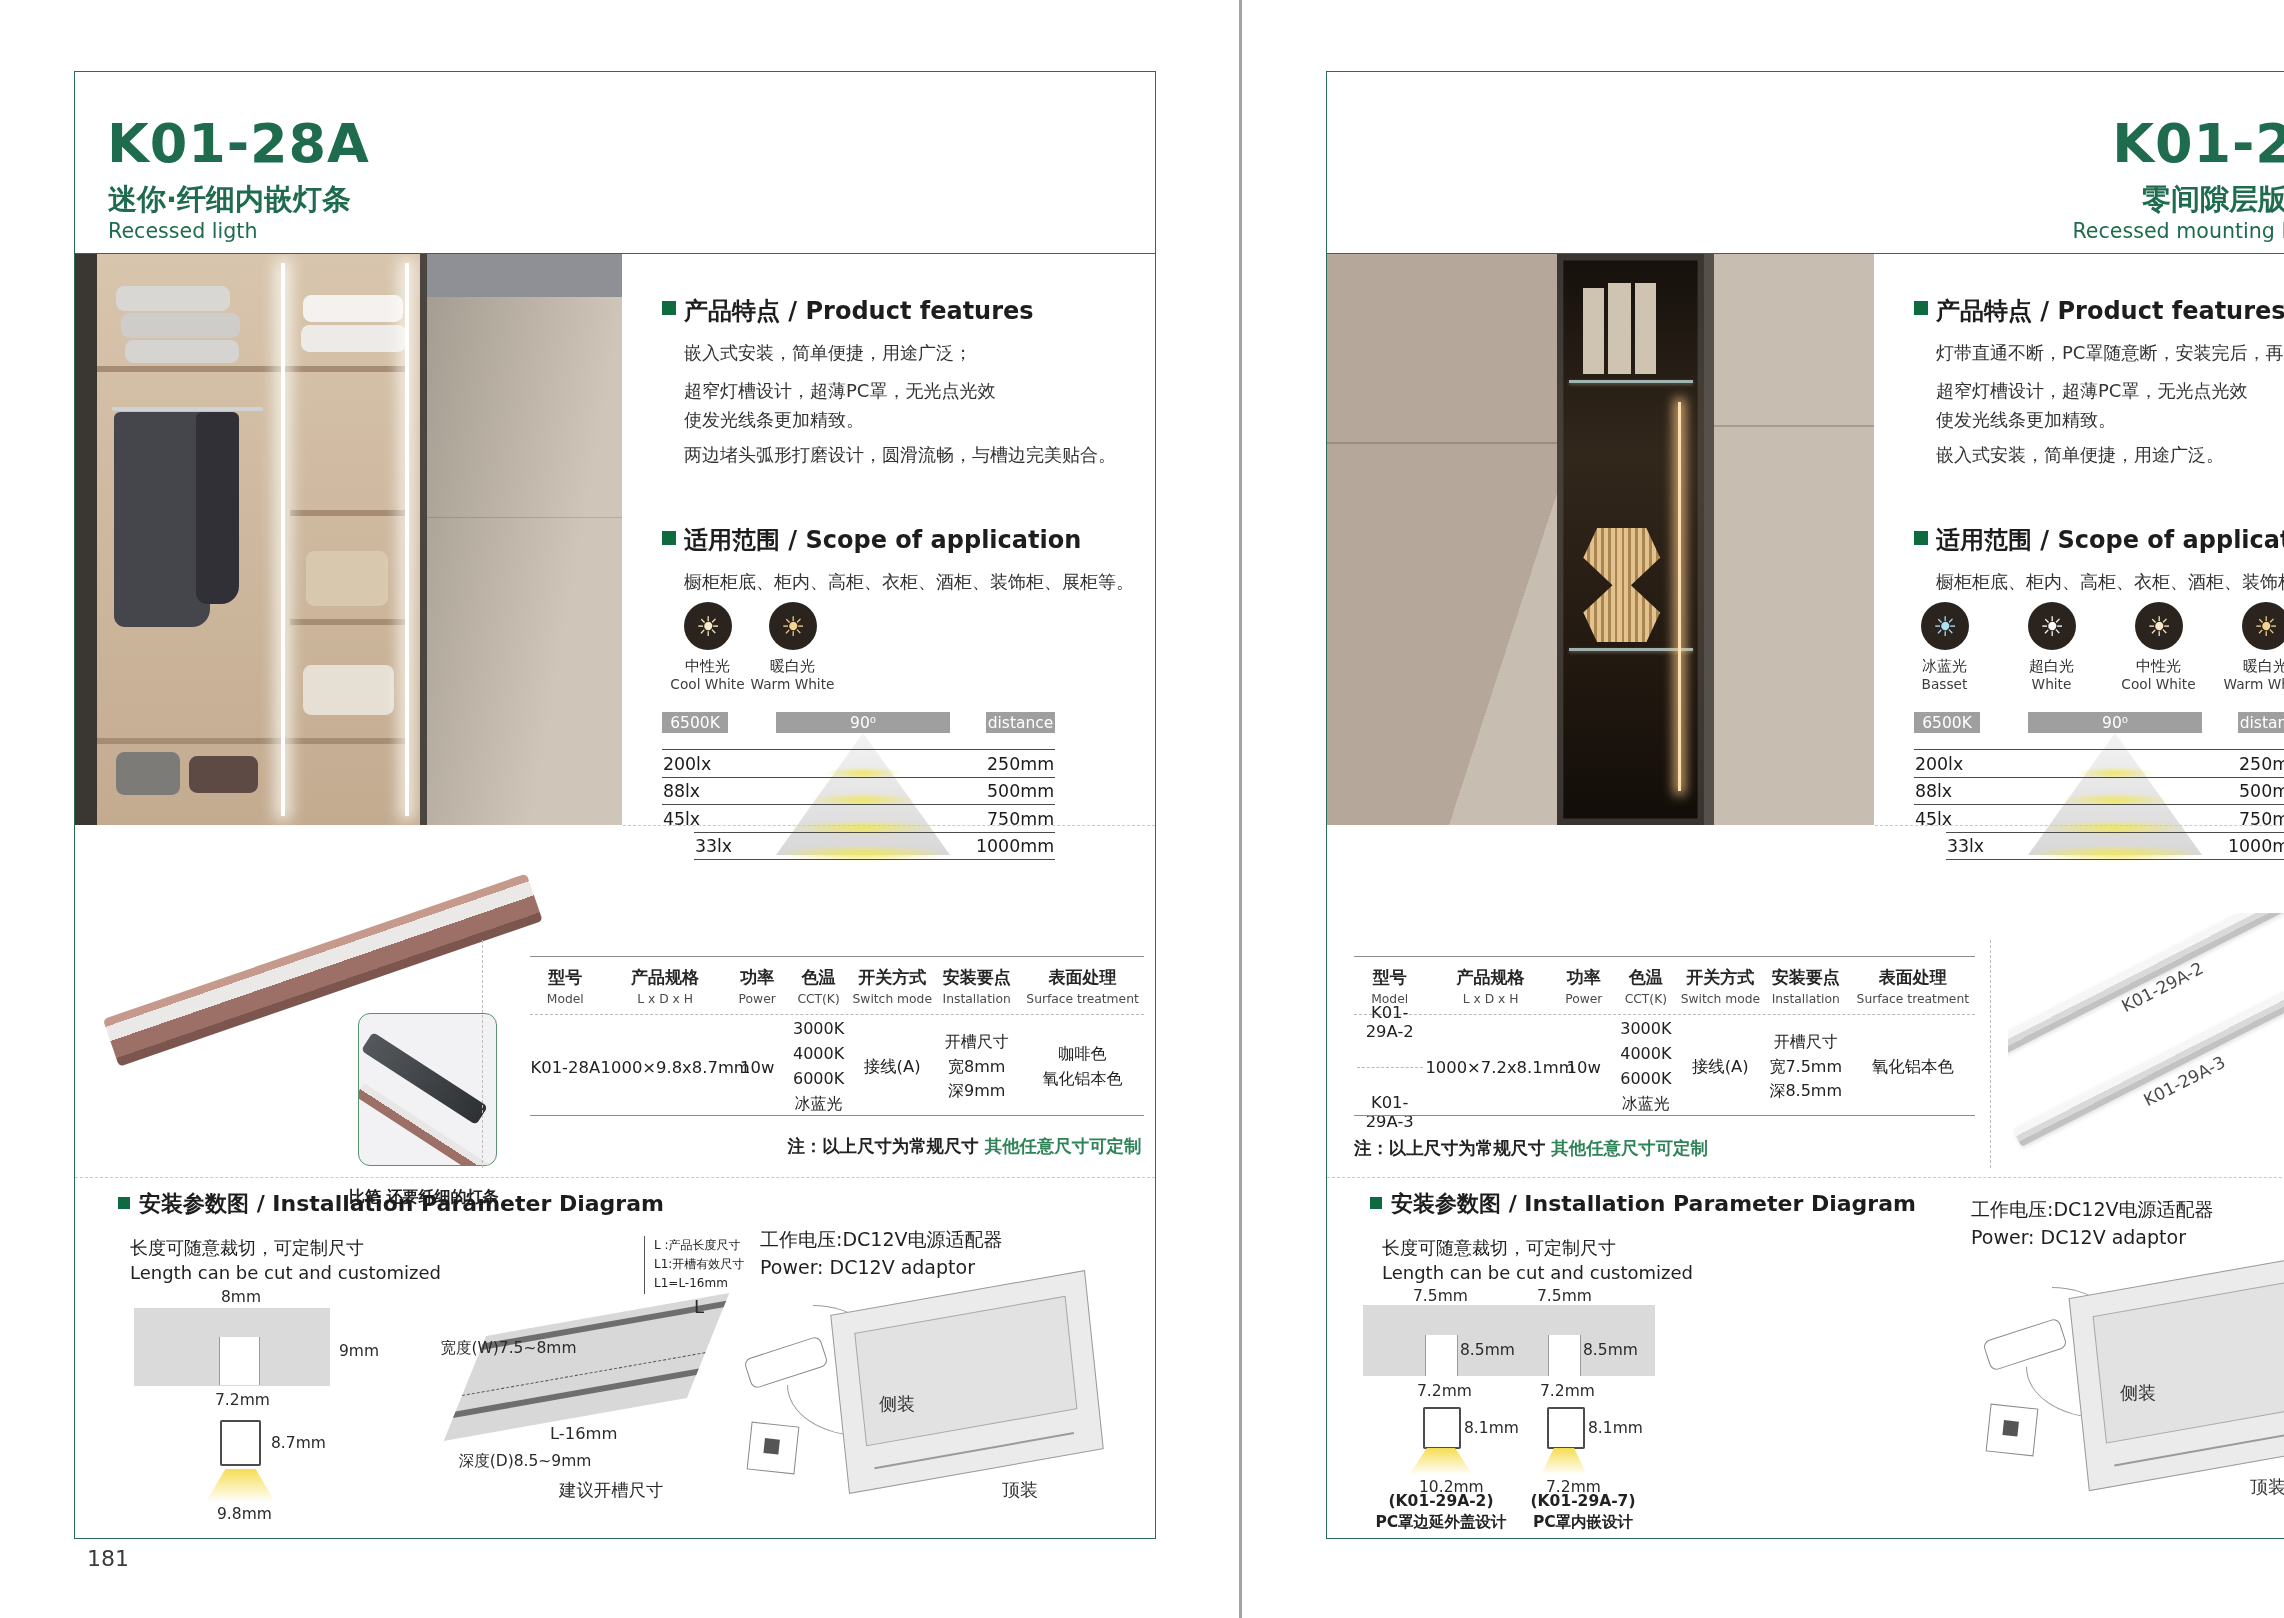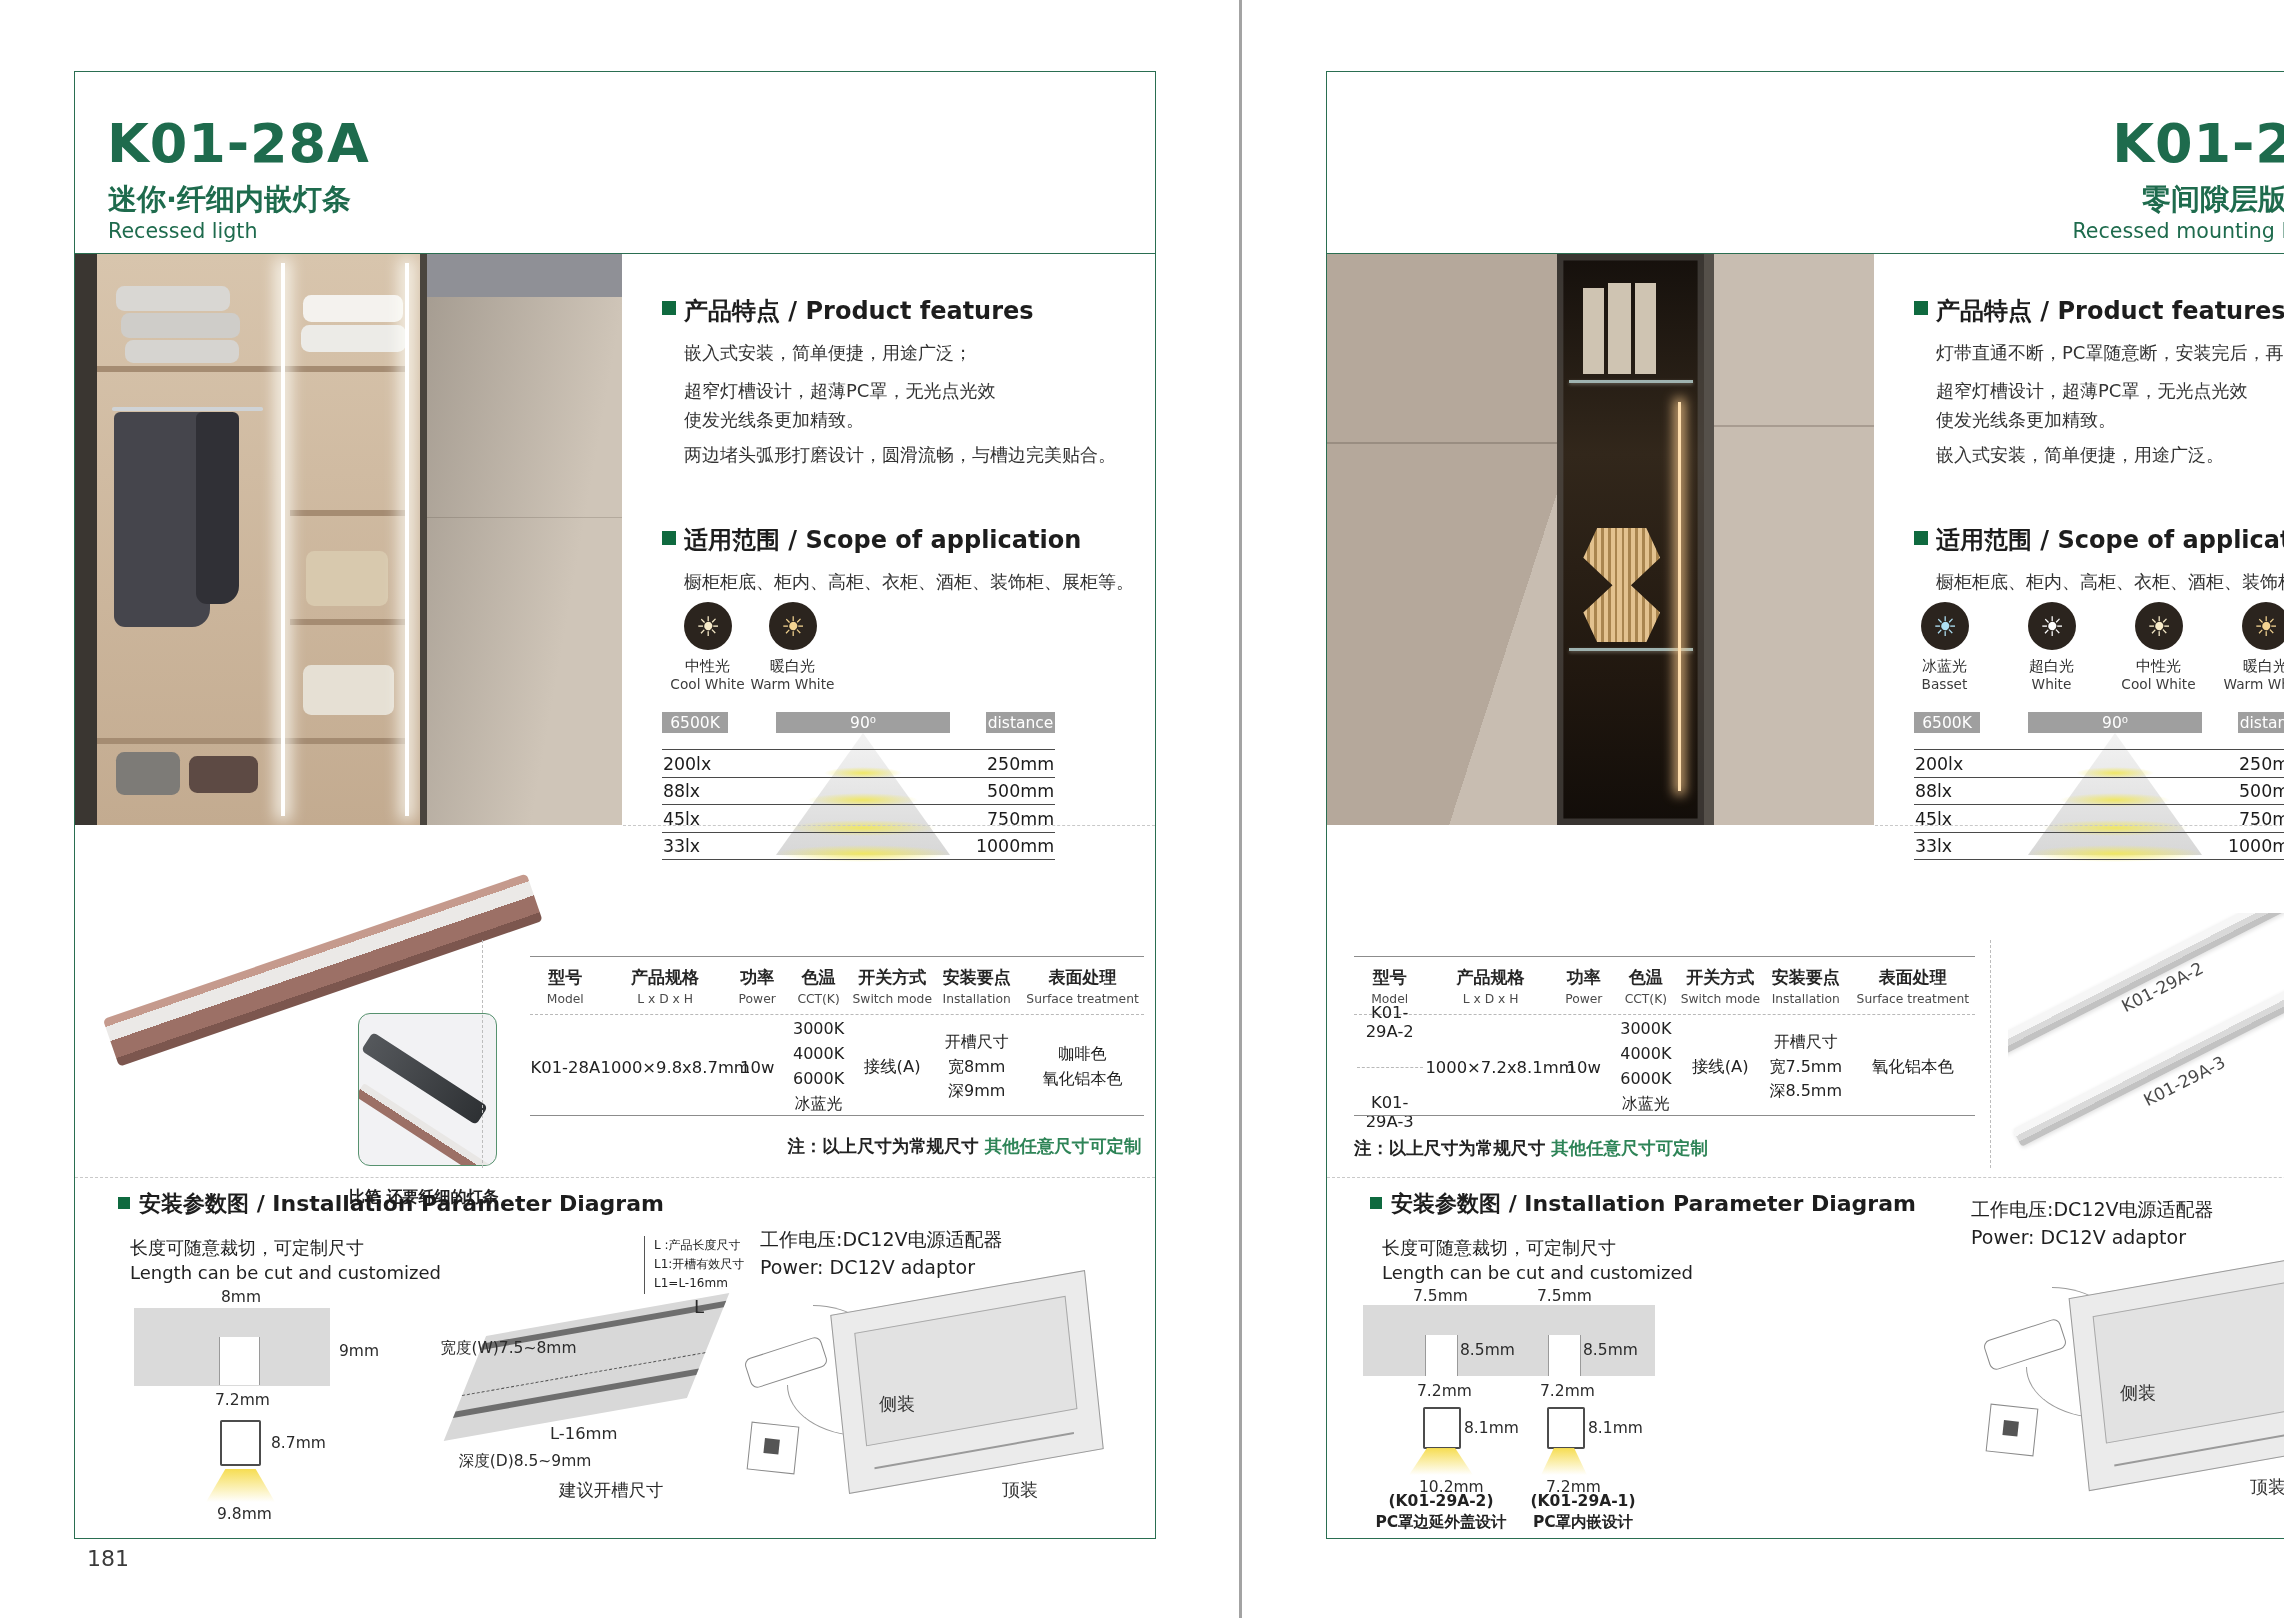--- a/index.html
+++ b/index.html
@@ -27,21 +27,21 @@
          display:flex;align-items:center;justify-content:center;}
   .licon span{font-size:27px;line-height:1;}
   .licon-lab{position:absolute;font-size:15px;color:#2c2c2c;text-align:center;width:91px;}
   .licon-lab.en{font-size:13.7px;color:#3c3c3c;}
   
   .dist{position:absolute;left:587px;top:594px;width:393px;height:151px;}
   .dbar{position:absolute;top:0;height:21px;background:#9f9f9f;color:#fff;font-size:15.5px;
         display:flex;align-items:center;justify-content:center;}
   .drows{position:absolute;left:0;right:0;top:37px;}
   .drow{position:relative;height:26.5px;border-top:1.4px solid #4a4a4a;font-size:17.4px;color:#1c1c1c;}
-  .drow:last-child{border-bottom:1.4px solid #4a4a4a;}
+  .drow:last-child{border-bottom:1.4px solid #4a4a4a;margin-left:32px;}
   .drow .lx{position:absolute;left:0.9px;top:3.7px;}
   .drow .mm{position:absolute;right:0.9px;top:3.7px;}
   .cone{position:absolute;left:114px;top:21px;width:174px;height:122px;
         clip-path:polygon(50% 0,100% 100%,0 100%);
         background:linear-gradient(rgba(190,190,190,.18),rgba(160,160,160,.42));}
   .cell-el{position:absolute;border-radius:50%;background:radial-gradient(closest-side,#f0e765,rgba(240,231,101,0));}
   
   .spec{position:absolute;}
   .spec .rule{position:absolute;left:0;right:0;height:0;border-top:1.4px solid #8c8c8c;}
   .spec .dash{position:absolute;left:0;right:0;height:0;border-top:0.9px dashed #b9b9b9;}
@@ -518,21 +518,21 @@
     <div class="g-prof" style="left:184px;top:120px;width:34px;height:38px;"></div>
     <div class="dim" style="left:101px;top:132px;">8.1mm</div>
     <div class="dim" style="left:225px;top:132px;">8.1mm</div>
     <div class="g-cone" style="left:46px;top:161px;width:64px;height:27px;"></div>
     <div class="g-cone" style="left:178px;top:161px;width:46px;height:27px;"></div>
     <div class="dim" style="left:56px;top:191px;">10.2mm</div>
     <div class="dim" style="left:183px;top:191px;">7.2mm</div>
   </div>
   <div class="capline" style="left:41px;top:1420px;">(K01-29A-2)</div>
   <div class="capline" style="left:41px;top:1440px;">PC罩边延外盖设计</div>
-  <div class="capline" style="left:183px;top:1420px;">(K01-29A-1)</div>
+  <div class="capline" style="left:183px;top:1420px;">(K01-29A-7)</div>
   <div class="capline" style="left:183px;top:1440px;">PC罩内嵌设计</div>
 
   <div class="power-t" style="left:644px;top:1125px;">工作电压:DC12V电源适配器</div>
   <div class="power-t" style="left:644px;top:1154px;">Power: DC12V adaptor</div>
   <div class="cab" style="left:640px;top:1188px;width:425px;height:265px;">
     <div class="cord-a"></div>
     <div class="cord-b"></div>
     <div class="cab-ad"></div>
     <div class="cab-plug"></div>
     <div class="cab-box" style="width:270px;height:192px;">

